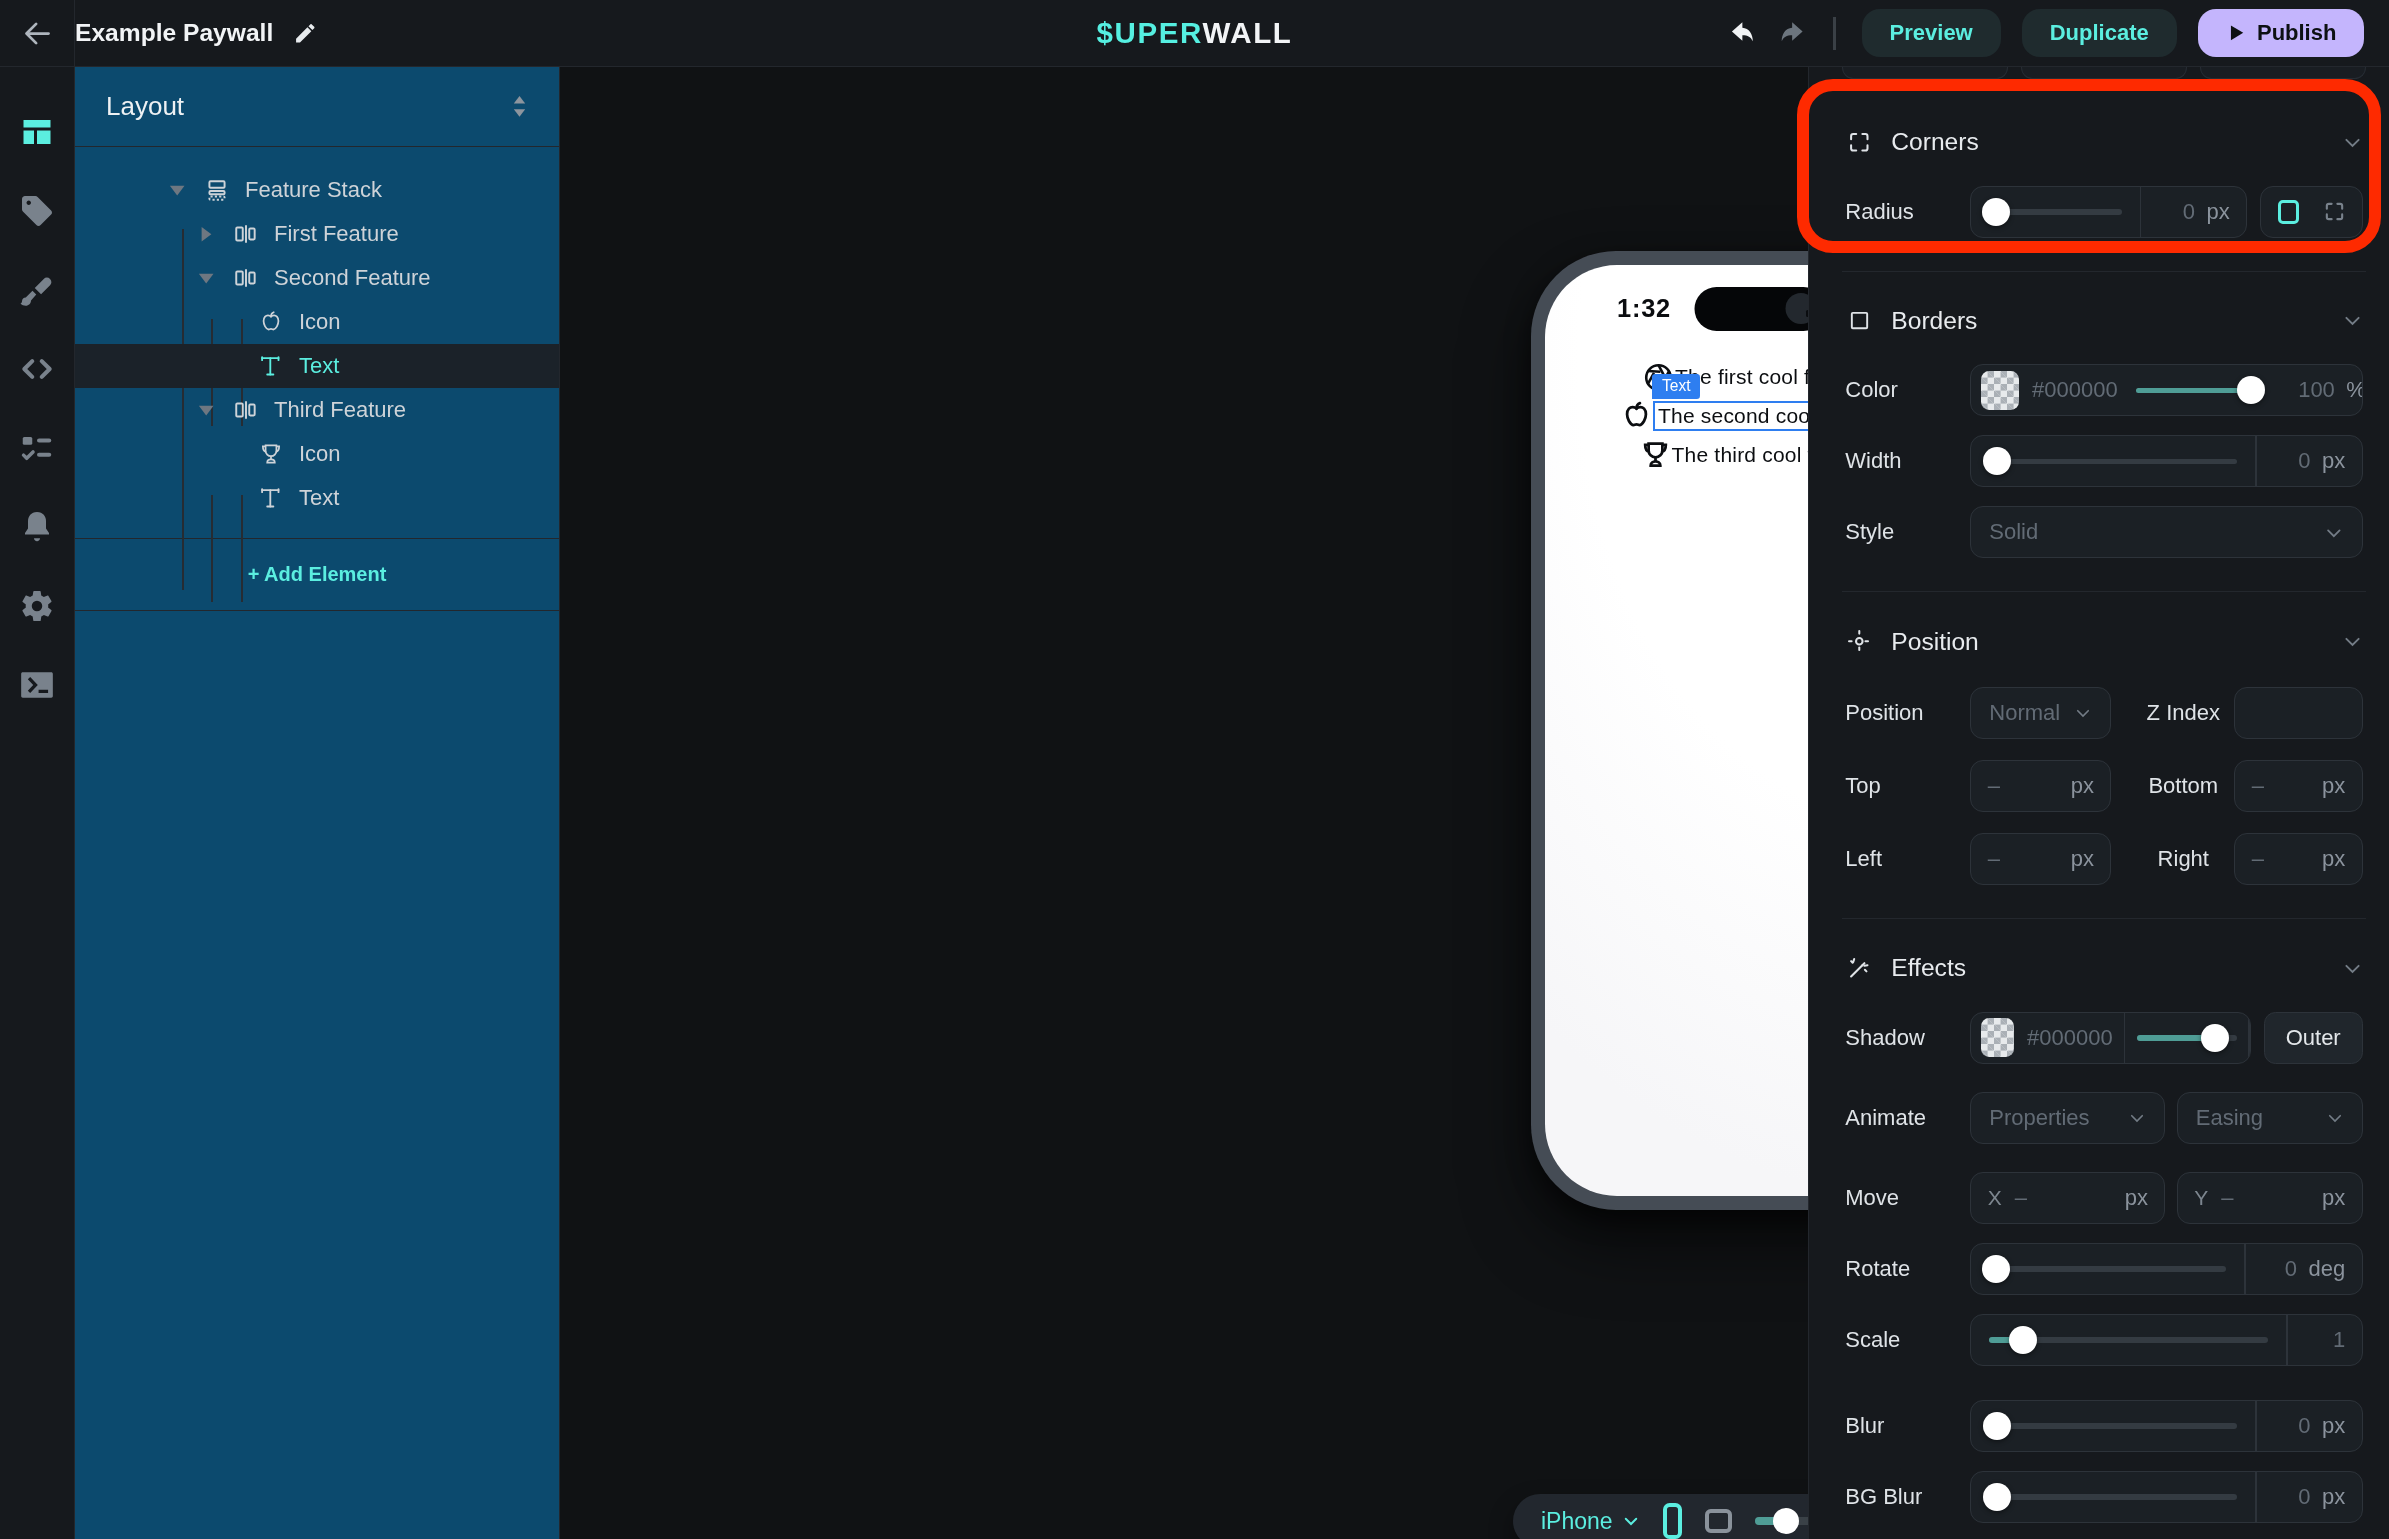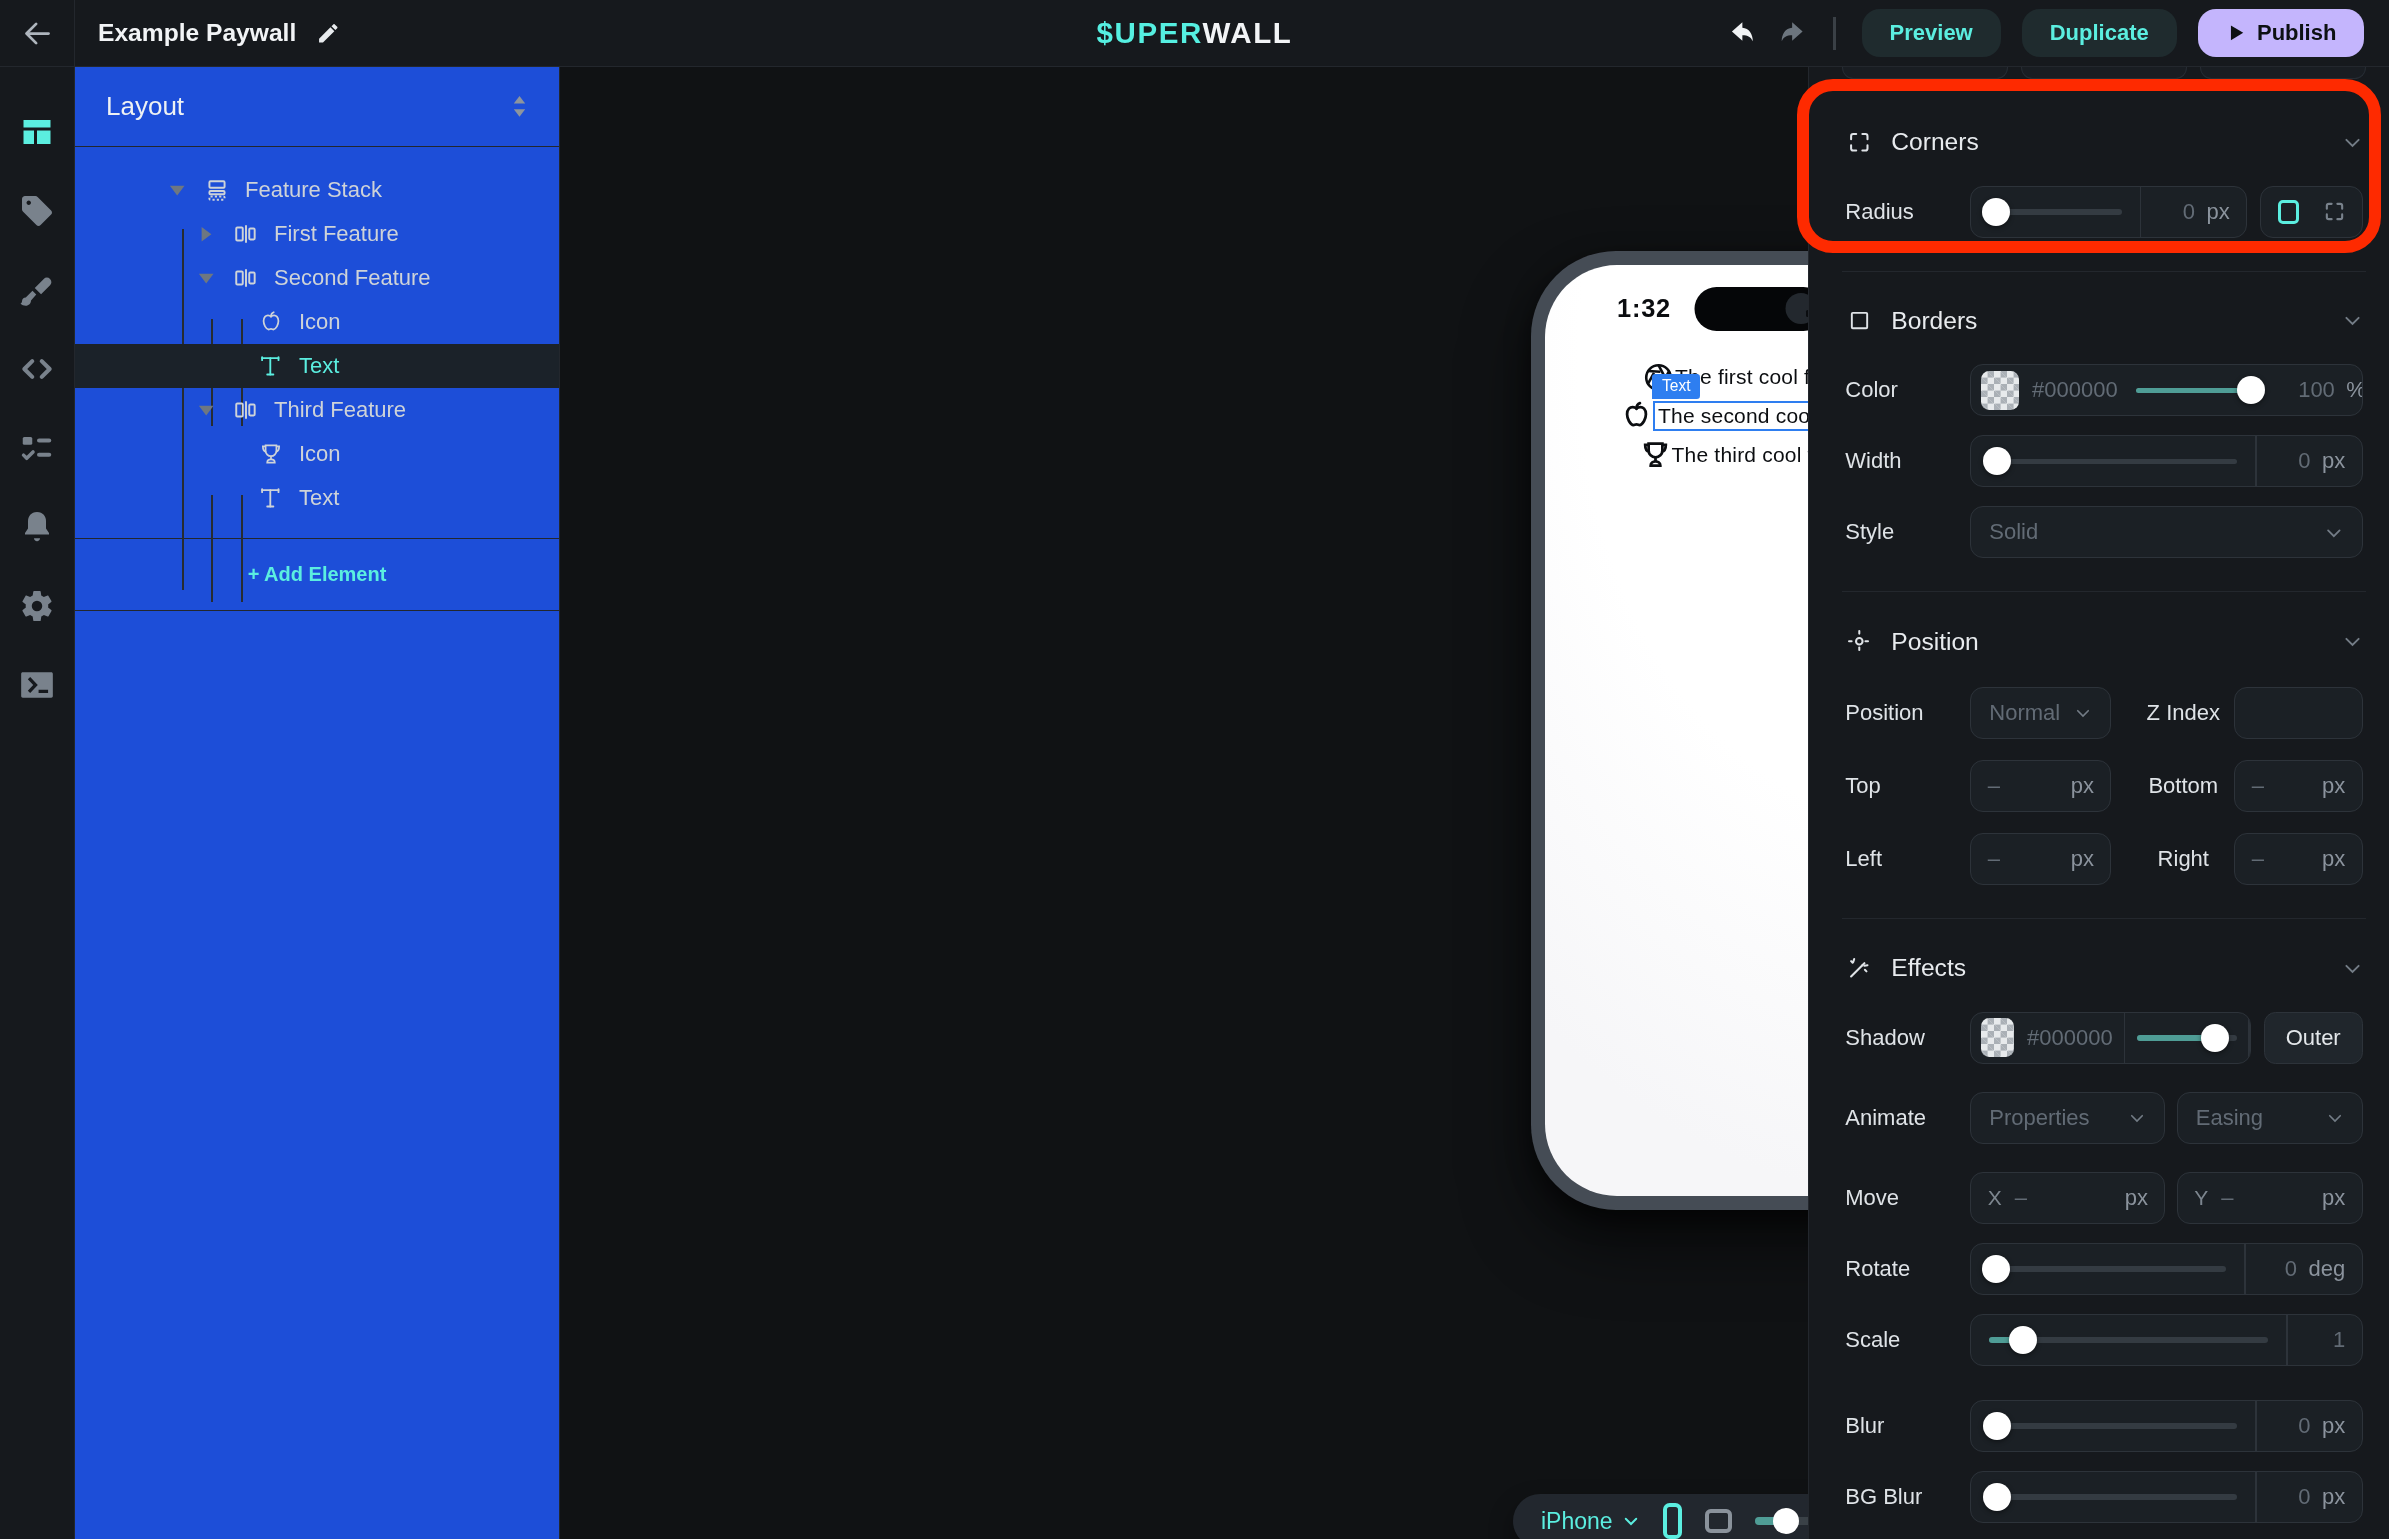--- a/index.html
+++ b/index.html
@@ -3,40 +3,40 @@
 <meta charset="utf-8">
 <style>
   * { margin:0; padding:0; box-sizing:border-box; }
   html,body { width:2389px; height:1540px; overflow:hidden; background:#101215; font-family:"Liberation Sans", sans-serif; }
   .app { position:relative; width:2389px; height:1540px; display:flex; flex-direction:column; }
 
   
   .topbar { height:67px; background:#16191d; border-bottom:1.6px solid #23272d; display:flex; align-items:center; position:relative; flex:0 0 auto; z-index:5;}
   .topbar .railslot { width:75px; height:100%; border-right:1.6px solid #23272d; display:flex; align-items:center; justify-content:center; }
   .backbtn { color:#aeb5bd; cursor:pointer; }
-  .doc-title { display:flex; align-items:center; gap:20px; margin-left:23px; color:#f2f4f6; font-size:24.6px; font-weight:700; }
+  .doc-title { display:flex; align-items:center; gap:20px; color:#f2f4f6; font-size:24.6px; font-weight:700; }
   .pencil { color:#e8ebee; }
   .logo { position:absolute; left:50%; top:50%; transform:translate(-50%,-50%); font-size:29.5px; font-weight:800; letter-spacing:1.6px; }
   .logo .acc { color:#55efe1; } .logo .rest { color:#f2f4f6; }
   .topbar-right { margin-left:auto; display:flex; align-items:center; gap:21px; padding-right:24.6px; }
   .histbtn { color:#f0f2f4; } .histbtn.redo { color:#6c757e; }
   .tb-divider { width:2.5px; height:33px; background:#3a4046; margin:0 4.9px; }
   .btn { height:48px; border-radius:18px; display:flex; align-items:center; justify-content:center; font-size:22px; font-weight:700; cursor:pointer; padding:0 28px; }
   .btn-dark { background:#1f2b2e; color:#5beee0; }
   .btn-primary { background:#c4b5fd; color:#0d1013; gap:11.5px; }
 
   .body-row { flex:1; display:flex; min-height:0; }
 
   
   .rail { width:75px; background:#16191d; border-right:1.6px solid #23272d; display:flex; flex-direction:column; align-items:center; padding-top:46px; gap:41px; }
   .rail-ic { width:38px; height:38px; color:#79828c; display:flex; align-items:center; justify-content:center; cursor:pointer; }
   .rail-ic.active { color:#5beee0; }
 
   
-  .layout-panel { width:485px; background:#1d4ed8; border-right:1.6px solid #23272d; display:flex; flex-direction:column; position:relative; }
+  .layout-panel { width:485px; background:#0c4a6e; border-right:1.6px solid #23272d; display:flex; flex-direction:column; position:relative; }
   .lp-header { height:80px; display:flex; align-items:center; justify-content:space-between; padding:0 28px 0 31px; border-bottom:1.6px solid #23272d; }
   .lp-title { color:#eef1f3; font-size:26px; font-weight:500; }
   .sort-ic { color:#8d959e; }
   .tree { padding:21px 0 18px 0; position:relative; border-bottom:1.6px solid #23272d; }
   .guide { position:absolute; width:1.6px; background:#262c33; }
   .trow { height:44px; display:flex; align-items:center; gap:13px; color:#ced3d8; font-size:22px; cursor:pointer; position:relative; }
   .trow .caret { width:21px; display:flex; justify-content:center; color:#6e7781; flex:0 0 auto; }
   .trow .ticon { width:31px; display:flex; justify-content:center; color:#ced3d8; flex:0 0 auto; }
   .trow.sel { background:#1b2229; color:#5beee0; }
   .trow.sel .ticon { color:#5beee0; }

